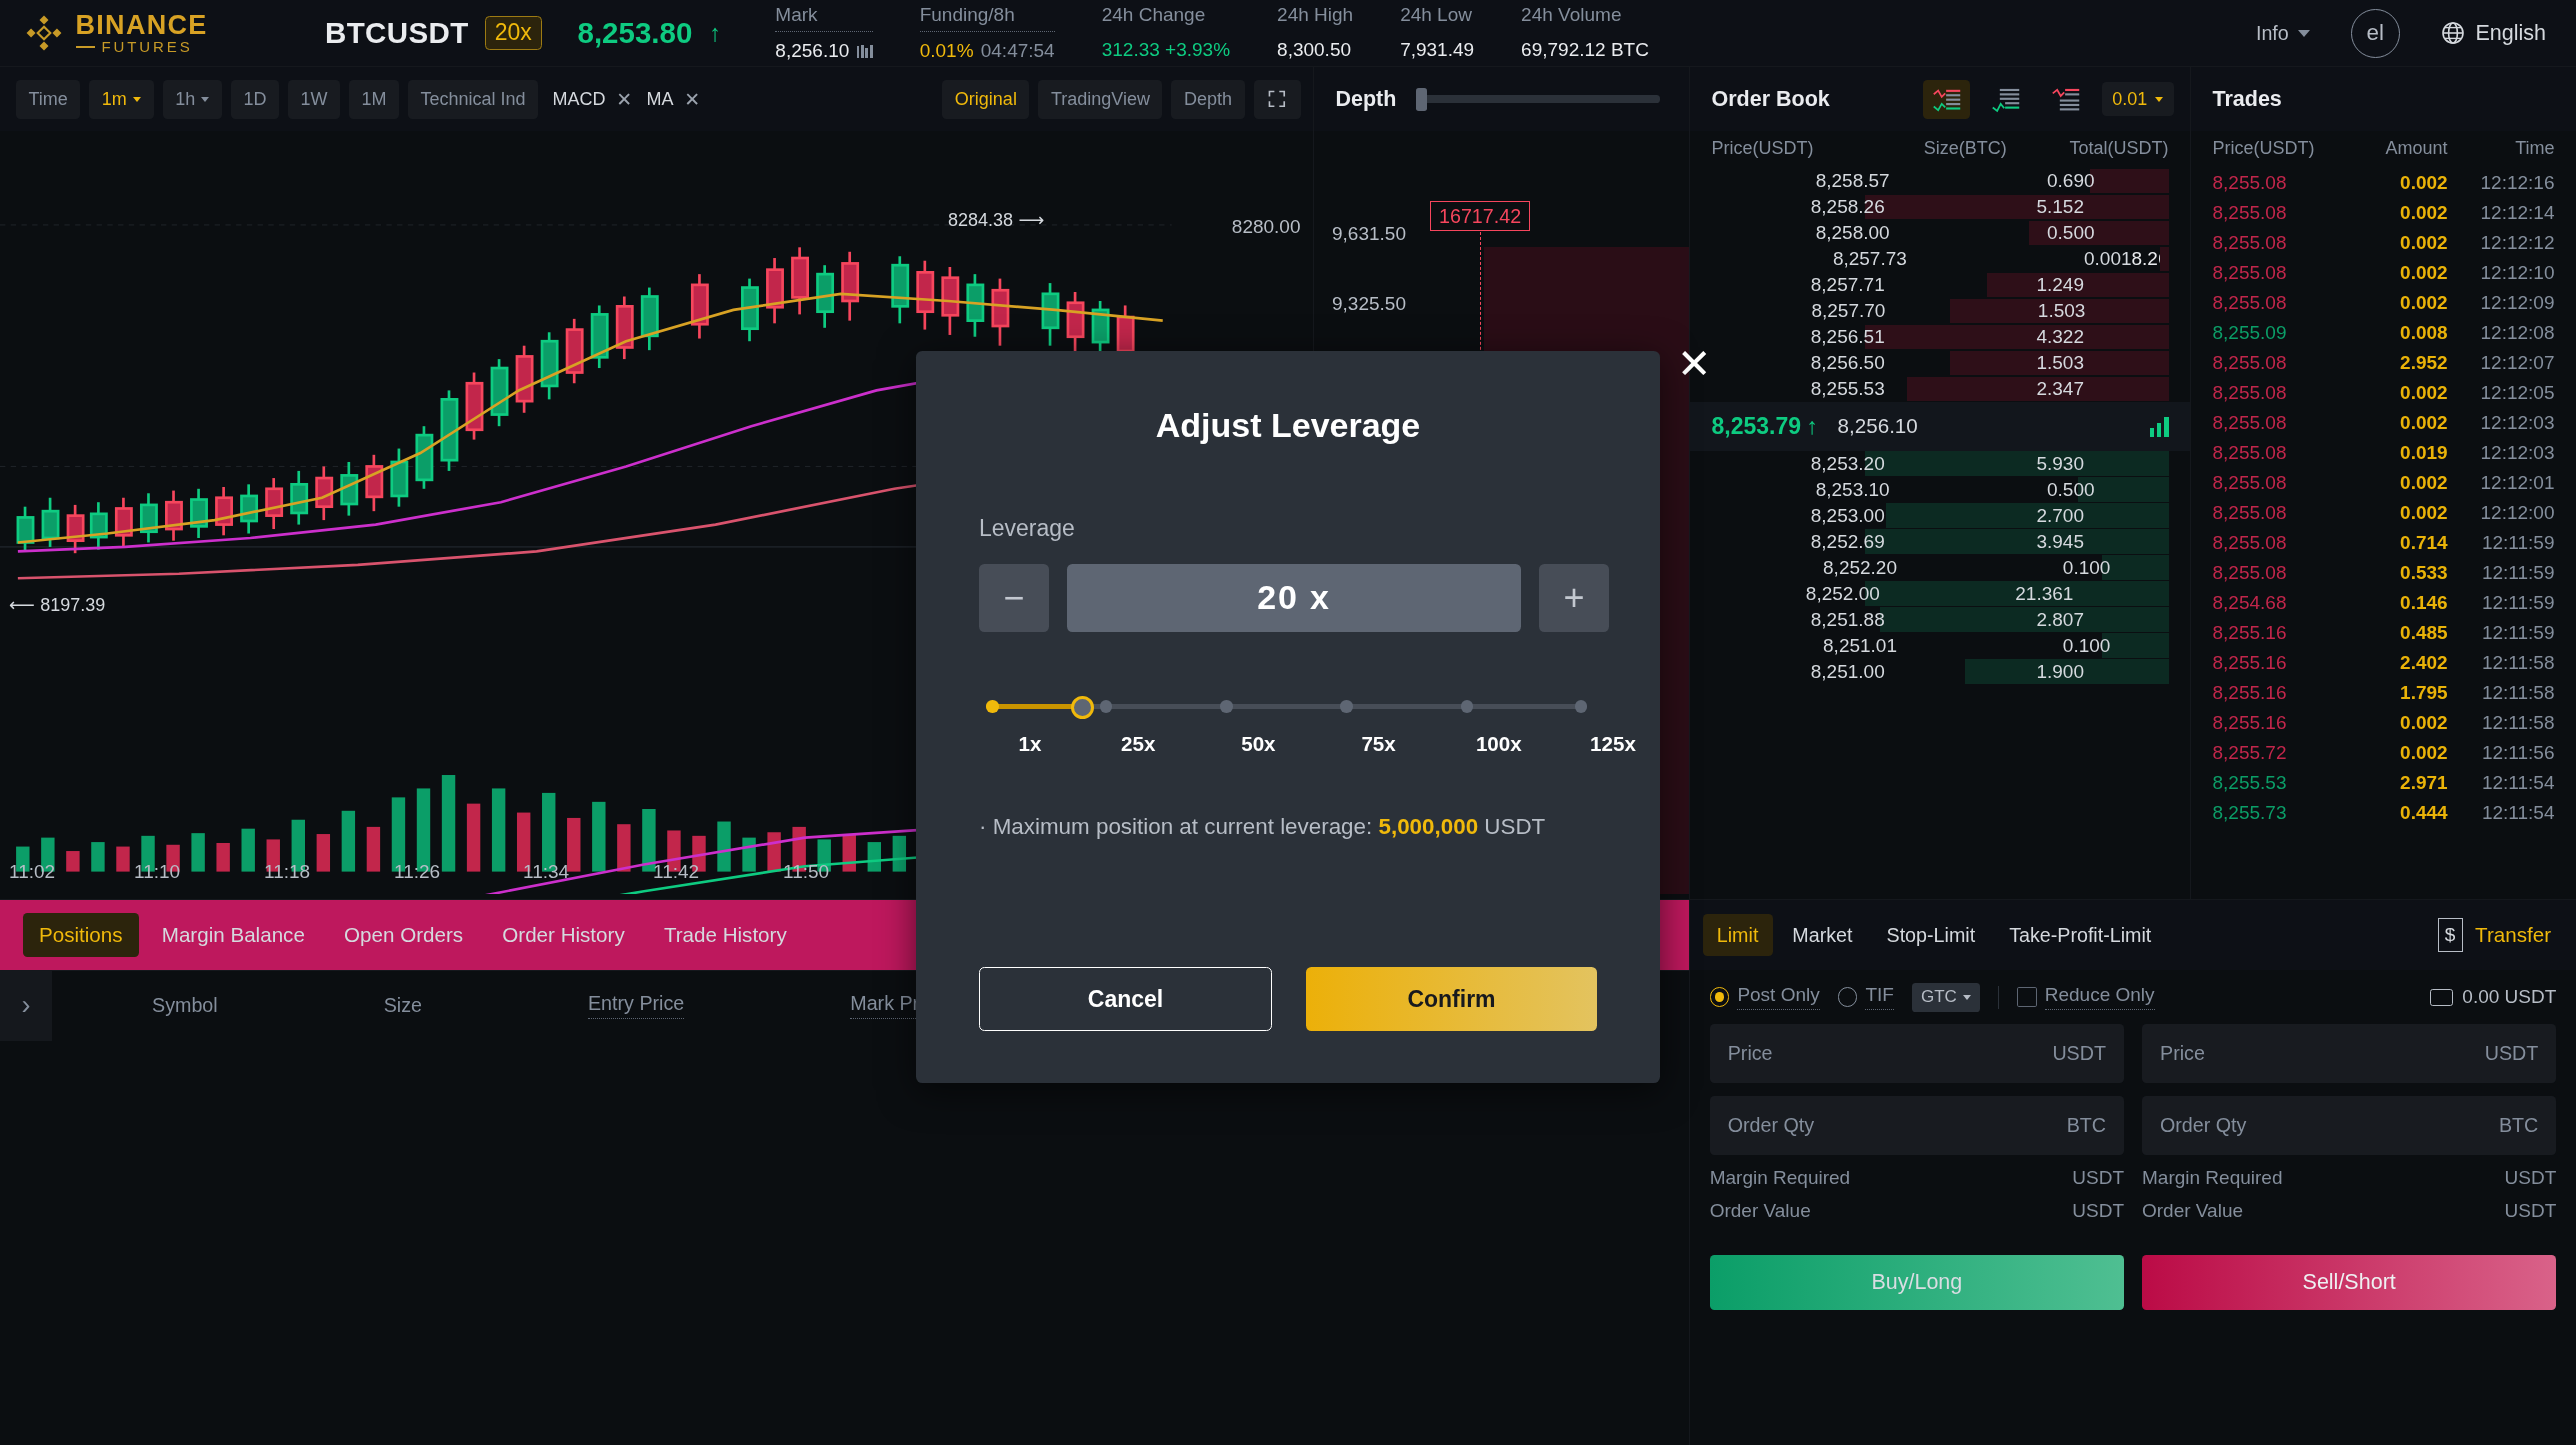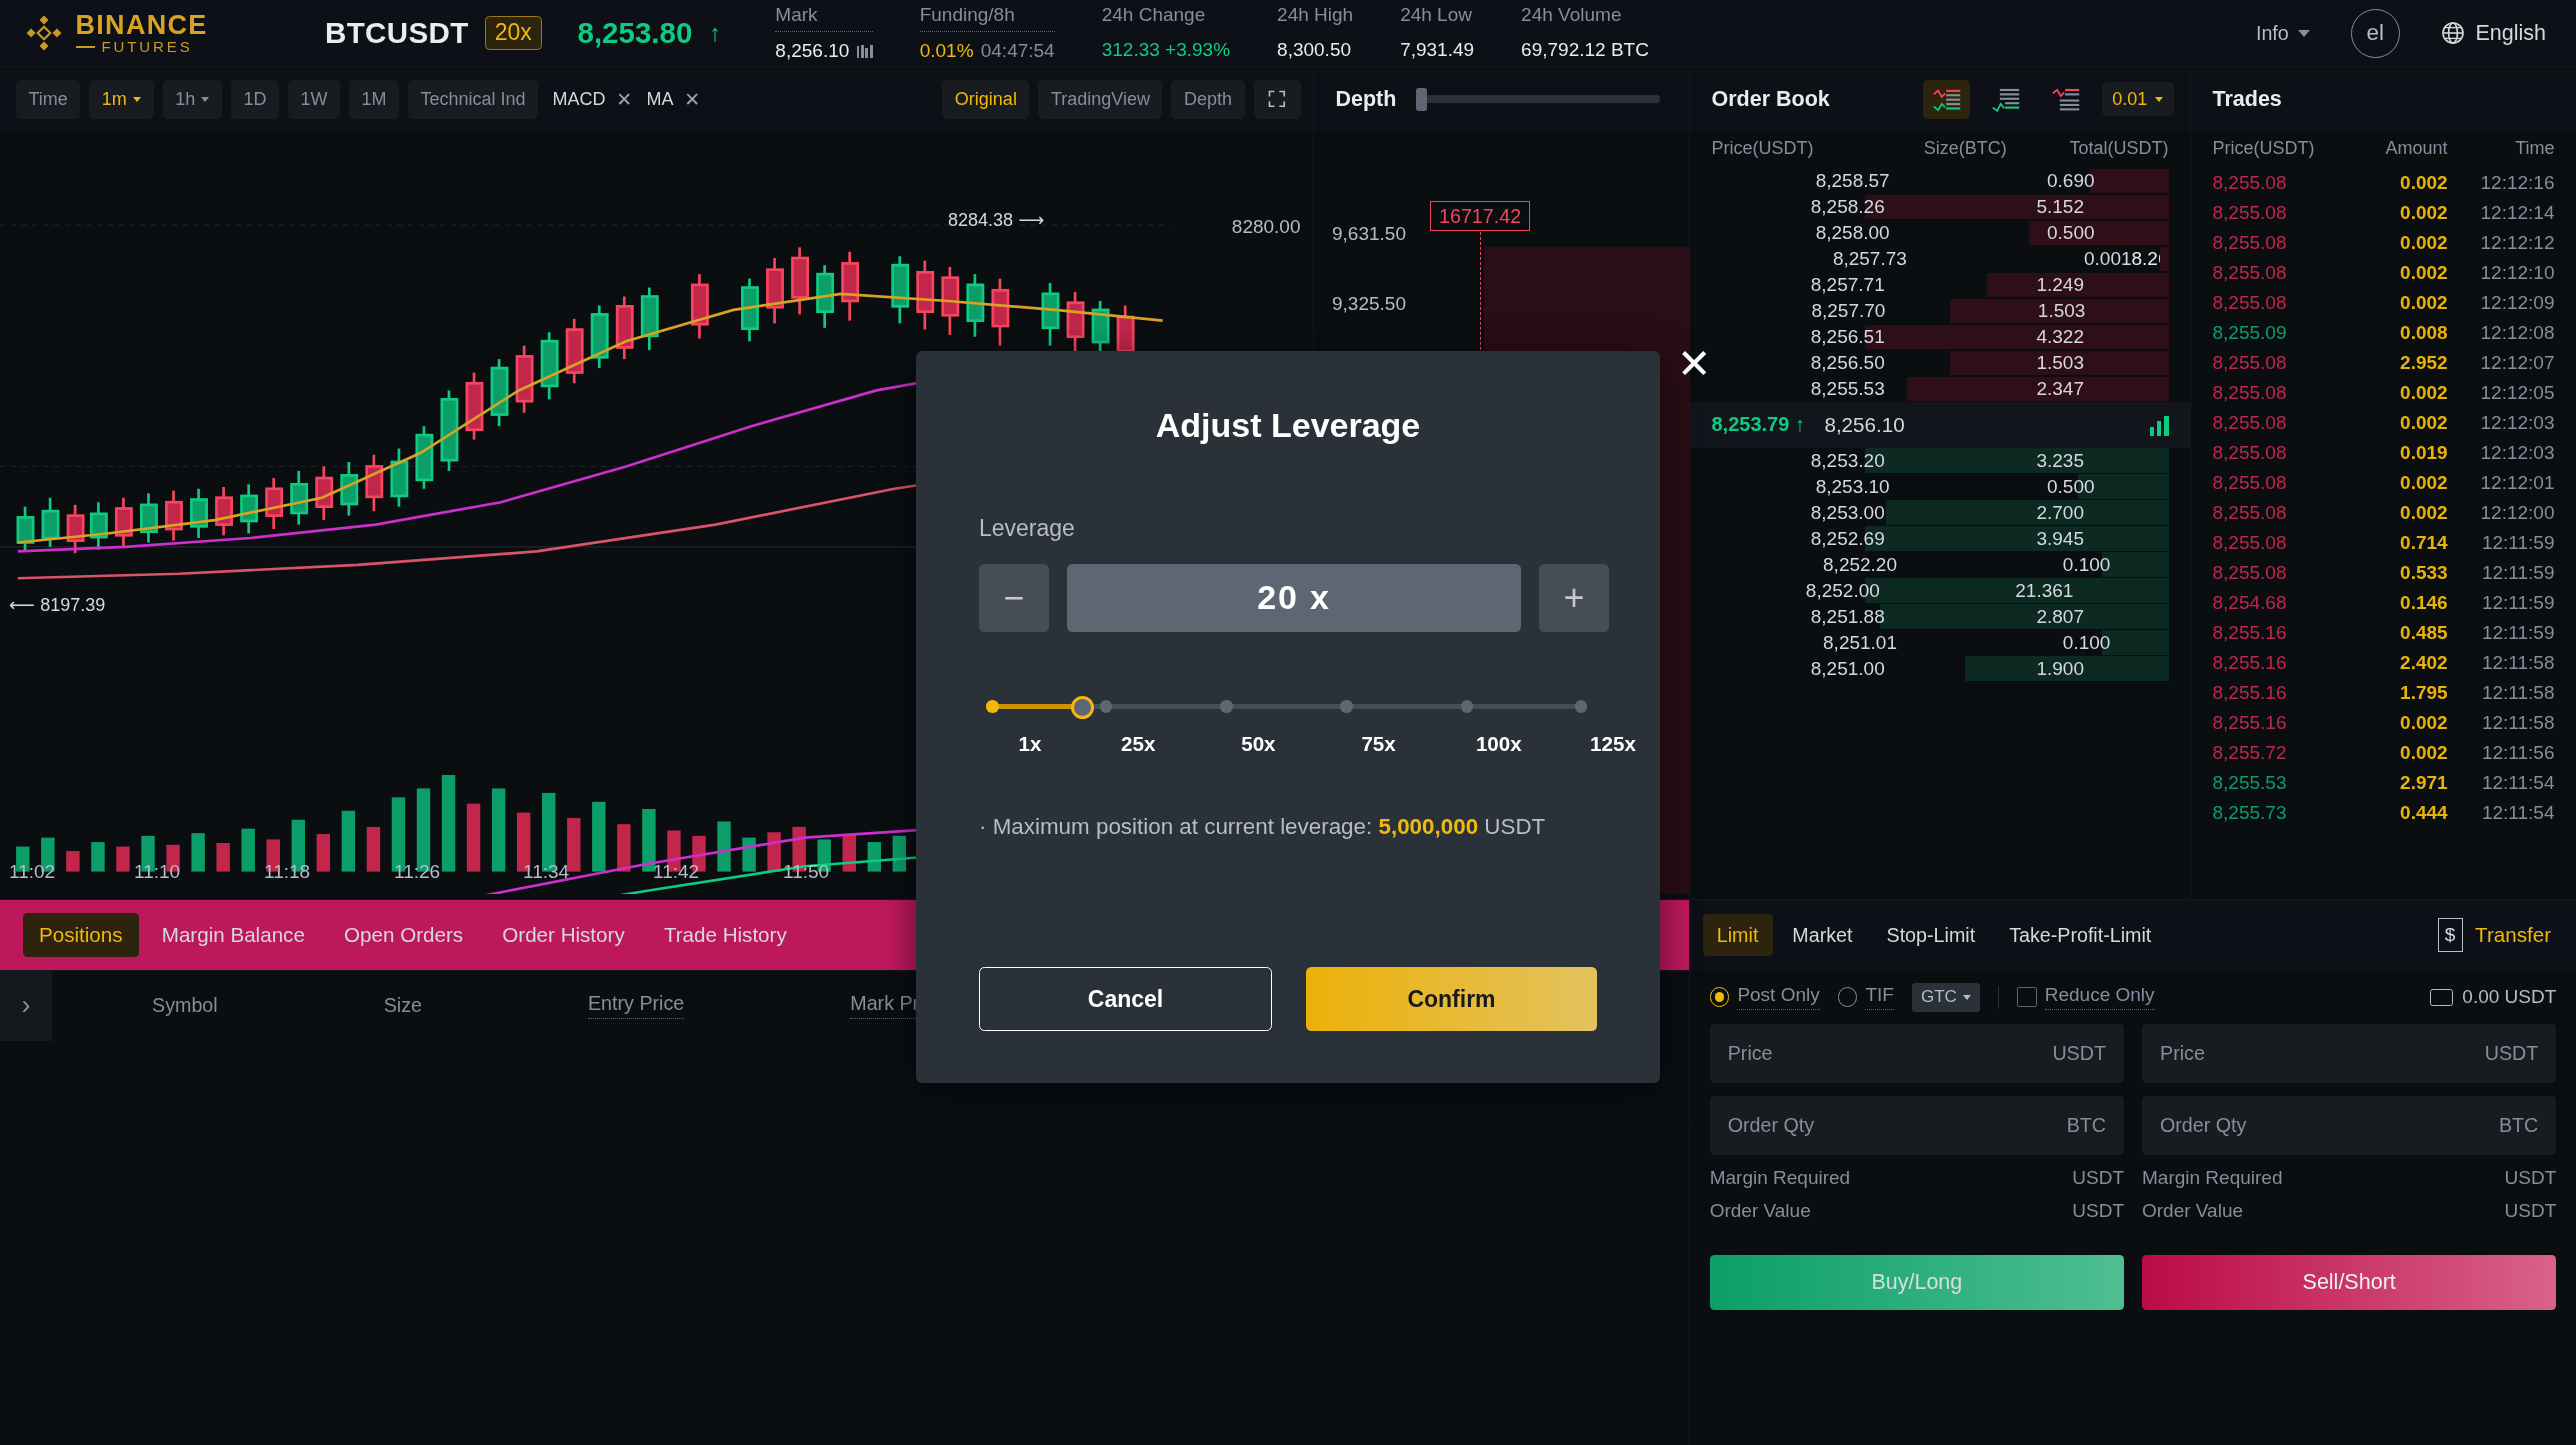--- a/index.html
+++ b/index.html
@@ -110,21 +110,21 @@
   .ob-row { display:flex; padding:1.8px 21.5px; font-size:19px; height:26px; align-items:center; position:relative; }
   .ob-row span:nth-child(1){ flex:1.1; position:relative; z-index:2;}
   .ob-row span:nth-child(2){ flex:1; text-align:right; color:#d5d9de; position:relative; z-index:2;}
   .ob-row span:nth-child(3){ flex:1.15; text-align:right; color:#d5d9de; position:relative; z-index:2;}
   .ob-row.ask span:nth-child(1){ color:#f6465d; }
   .ob-row.bid span:nth-child(1){ color:#0ecb81; }
   .ob-bar { position:absolute; right:21.5px; top:0.9px; bottom:0.9px; z-index:1; }
   .ob-row.ask .ob-bar { background:#2e0f18; }
   .ob-row.bid .ob-bar { background:#0c2a22; }
   .ob-mid { display:flex; align-items:center; gap:19.7px; padding:10.7px 21.5px; background:#12161c; }
-  .ob-last { font-size:20px; font-weight:bold; color:#0ecb81; display:flex; align-items:center; gap:5.4px;}
+  .ob-last { font-size:23px; font-weight:bold; color:#0ecb81; display:flex; align-items:center; gap:5.4px;}
   .ob-mark { font-size:20.6px; color:#d5d9de; }
   .ob-spark { margin-left:auto; display:inline-flex; gap:2.7px; align-items:flex-end; height:21.5px; }
   .ob-spark i { width:4.5px; background:#0ecb81; display:block; }
 
   
   .tr-panel { position:absolute; top:67px; left:2190px; width:386px; height:832px; background:#0b0e11; border-left:0.9px solid #15181d; }
   .tr-head { height:64px; display:flex; align-items:center; padding:0 21.5px; background:#0d1016; }
   .tr-title { font-size:21.5px; font-weight:bold; color:#eaecef; }
   .tr-cols { display:flex; padding:7.2px 21.5px 9px; font-size:18px; color:#848e9c; }
   .tr-cols span:nth-child(1){ flex:1.2; }
@@ -648,21 +648,21 @@
           <i style="height:9px"></i>
           <i style="height:14.3px"></i>
           <i style="height:19.7px"></i>
         </span>
     </div>
 
     <div id="bids-list">
         <div class="ob-row bid">
           <div class="ob-bar" style="width:304px"></div>
           <span>8,253.20</span>
-          <span>3.235</span>
+          <span>5.930</span>
           <span>34,349.82</span>
         </div>
         <div class="ob-row bid">
           <div class="ob-bar" style="width:91px"></div>
           <span>8,253.10</span>
           <span>0.500</span>
           <span>4,126.55</span>
         </div>
         <div class="ob-row bid">
           <div class="ob-bar" style="width:283px"></div>

